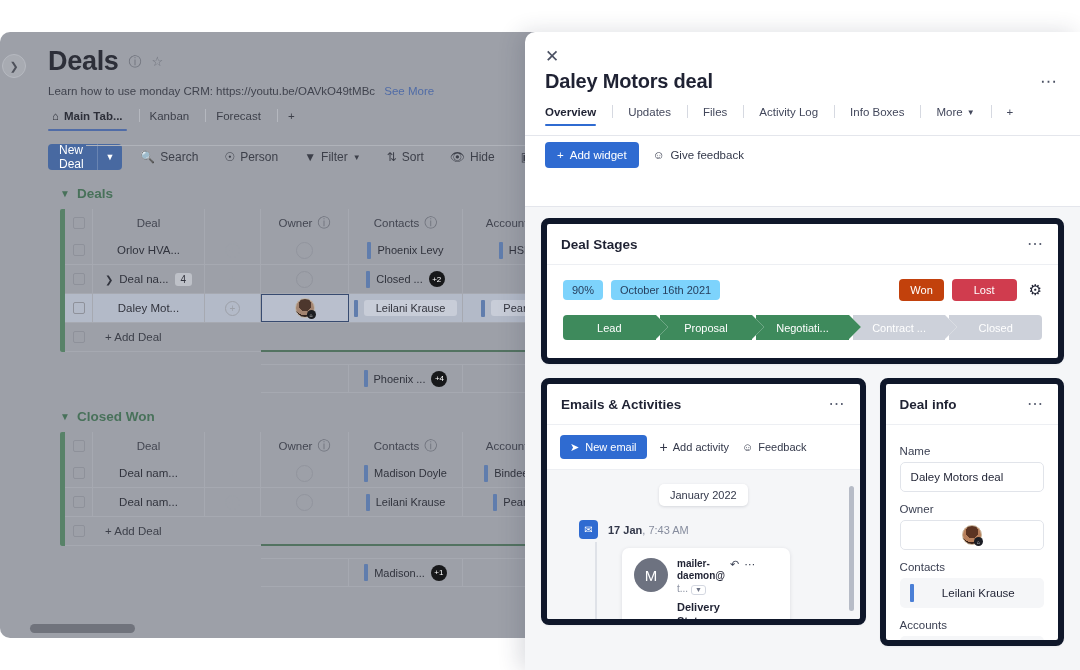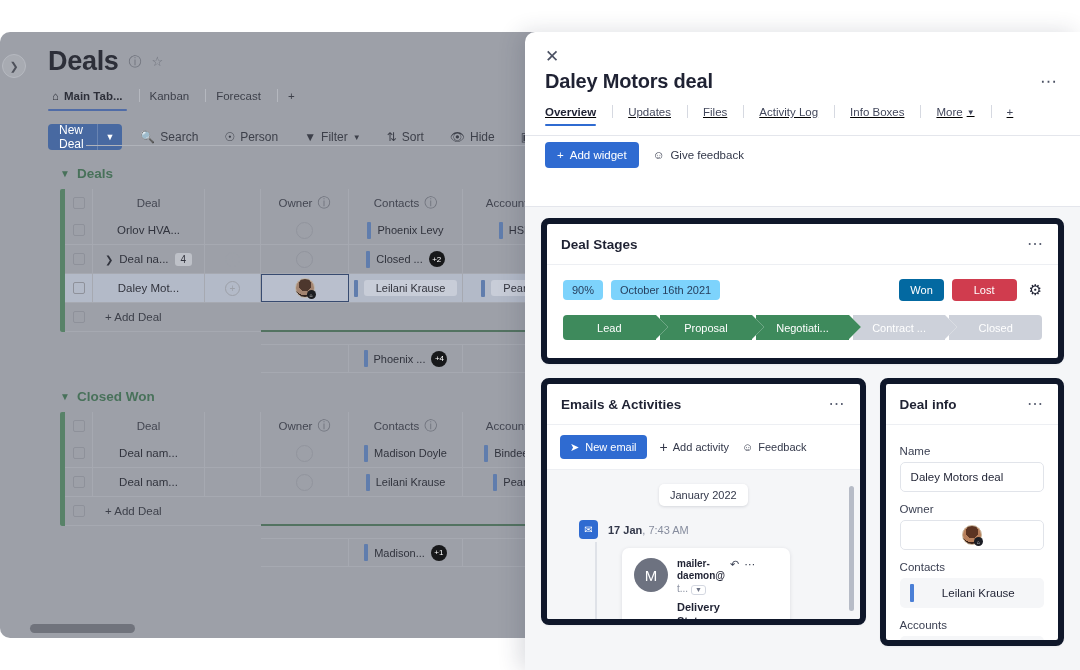--- a/index.html
+++ b/index.html
@@ -99,21 +99,21 @@
   .panel{
     position:absolute; left:525px; top:32px; width:555px; height:638px;
     background:#fff; border-radius:10px 0 0 0;
     box-shadow:-6px 0 22px rgba(40,45,70,.16);
     overflow:hidden;
   }
   .p-close{ padding:16px 0 0 20px; font-size:17px; color:#4b5163; line-height:1; width:30px;}
   .p-title-row{ display:flex; align-items:center; justify-content:space-between; padding:5px 22px 0 20px;}
   .p-title{ font-size:20px; font-weight:700; color:#1f2233; letter-spacing:-.2px;}
   .p-dots{ color:#4b5163; font-size:17px; letter-spacing:1px; line-height:1;}
-  .p-tabs{ display:flex; align-items:flex-end; padding:10px 4px 0 20px; height:33px; position:relative;text-decoration:underline;}
+  .p-tabs{ display:flex; align-items:flex-end; padding:10px 4px 0 20px; height:33px; position:relative;}
   .p-tab{ font-size:11.5px; color:#43485c; padding:0 16px 8px 0; position:relative; display:flex; align-items:center; gap:4px;}
   .p-tab.active{ color:#1f2233; font-weight:600;}
   .p-tab.active:after{ content:""; position:absolute; left:0; right:16px; bottom:0; height:2.5px; background:#2f6bd1; border-radius:2px;}
   .p-tab-div{ width:1px; height:13px; background:#d6d9e1; margin:0 15px 8px 0;}
   .p-tabs-line{ position:absolute; left:0; right:0; top:103px; height:1px; background:#e4e6ec;}
 
   .p-actions{ display:flex; align-items:center; gap:14px; padding:12px 0 0 20px; height:45px;}
   .btn-primary{ background:#2f6bd1; color:#fff; font-size:11.5px; height:26px; border-radius:4px;
                 display:flex; align-items:center; gap:6px; padding:0 12px;}
   .act-item{ display:flex; align-items:center; gap:6px; font-size:11.5px; color:#33384a;}
@@ -123,21 +123,21 @@
 
   .card{ background:#fff; border-radius:8px; border:6px solid #0f172a; box-shadow:0 1px 2px rgba(30,35,60,.05);}
   .card-head{ display:flex; align-items:center; justify-content:space-between; padding:12px 14px; border-bottom:1px solid #edeff3;}
   .card-title{ font-size:13.5px; font-weight:700; color:#1f2233;}
   .card-dots{ color:#5c6274; font-size:16px; letter-spacing:1px; line-height:1;}
 
   .stages-body{ padding:14px 16px 18px 16px;}
   .stages-top{ display:flex; align-items:center; gap:8px;}
   .tagb{ background:#7dd3fc; color:#27405f; font-size:11px; border-radius:4px; padding:4px 9px;}
   .spacer{ flex:1;}
-  .btn-won{ background:#0369a1; color:#fff; font-size:11px; border-radius:4px; padding:5px 11px;}
+  .btn-won{ background:#c2410c; color:#fff; font-size:11px; border-radius:4px; padding:5px 11px;}
   .btn-lost{ background:#d03c4e; color:#fff; font-size:11px; border-radius:4px; padding:5px 22px;}
   .gear{ color:#1f2233; font-size:15px; margin-left:4px;}
   .chevrons{ display:flex; margin-top:14px; height:25px;}
   .chv{ flex:1; display:flex; align-items:center; justify-content:center; font-size:11px; color:#fff;
         position:relative; margin-right:4px;}
   .chv.done{ background:#3e8a5c;}
   .chv.todo{ background:#cdd1da;}
   .chv:first-child{ border-radius:4px 0 0 4px;}
   .chv:last-child{ border-radius:0 4px 4px 0; margin-right:0;}
   .chv:not(:last-child):after{ content:""; position:absolute; right:-12px; top:0; width:0; height:0;
@@ -199,20 +199,24 @@
   </div>
 
   <div class="board-body">
 
     <div class="page-title-row">
       <div class="page-title">Deals</div>
       <span class="ico-grey">ⓘ</span>
       <span class="ico-grey">☆</span>
     </div>
 
+    <div class="learn-line">
+      <span>Learn how to use monday CRM: https://youtu.be/OAVkO49tMBc</span>
+      <span class="see-more">See More</span>
+    </div>
 
     <div class="tabs-row">
       <div class="tab active">
         <span>⌂</span>
         <span>Main Tab...</span>
       </div>
       <div class="tab-div"></div>
       <div class="tab">
         <span>Kanban</span>
       </div>

